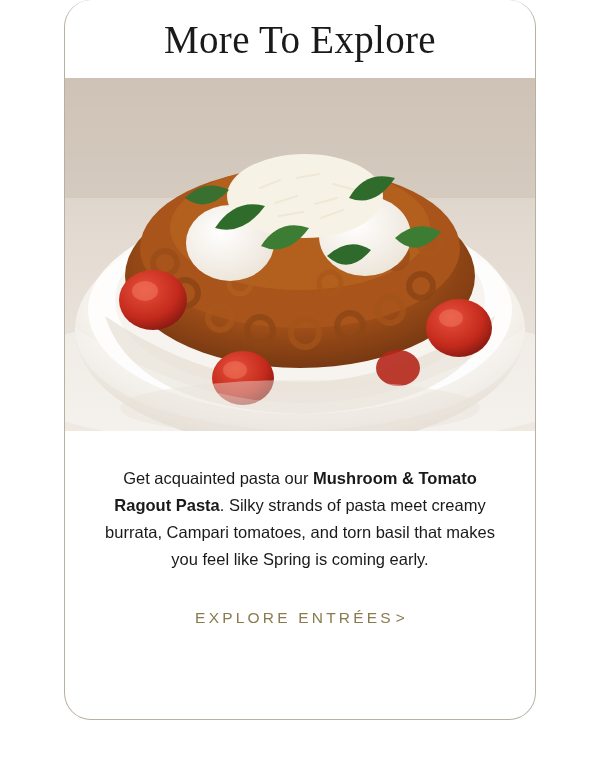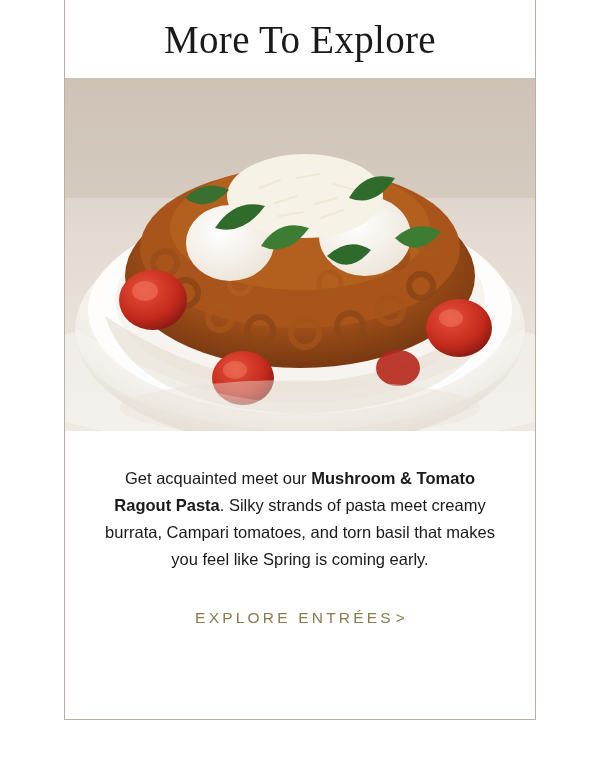--- a/index.html
+++ b/index.html
@@ -26,20 +26,21 @@
     margin-top: 0;
     border-left: 1px solid #b9b0a4;
     border-right: 1px solid #b9b0a4;
     border-bottom: 1px solid #b9b0a4;
     border-top: none;
     box-sizing: border-box;
     background: #ffffff;
     height: 720px;
     display: flex;
     flex-direction: column;
+    border-radius: 27px;
   }
   .headline {
     font-family: "Liberation Serif", serif;
     font-size: 39px;
     line-height: 44px;
     text-align: center;
     color: #1a1a1a;
     letter-spacing: 0.3px;
     padding: 18px 10px 16px 10px;
     font-weight: 400;
@@ -179,21 +180,21 @@
         <ellipse cx="394" cy="250" rx="33" ry="29" fill="url(#tomGrad)"></ellipse>
         <ellipse cx="386" cy="240" rx="12" ry="9" fill="#f07a60" opacity="0.5"></ellipse>
         <ellipse cx="333" cy="290" rx="22" ry="18" fill="#b5271b" opacity="0.9"></ellipse>
 
         <path d="M10 250 Q235 400 460 250 Q460 300 380 330 Q235 375 90 330 Q10 300 10 250 Z" fill="#ffffff" opacity="0.25"></path>
         <ellipse cx="235" cy="330" rx="180" ry="28" fill="#e9e2d9" opacity="0.45"></ellipse>
       </svg>
     </div>
 
     <div class="body-copy">
-      <span>Get acquainted meet our </span><b>Mushroom &amp; Tomato Ragout Pasta</b><span>. Silky strands of pasta meet creamy burrata, Campari tomatoes, and torn basil that makes you feel like Spring is coming early.</span>
+      <span>Get acquainted pasta our </span><b>Mushroom &amp; Tomato Ragout Pasta</b><span>. Silky strands of pasta meet creamy burrata, Campari tomatoes, and torn basil that makes you feel like Spring is coming early.</span>
     </div>
 
     <div class="cta-row">
       <a href="#" class="cta"><span>EXPLORE ENTRÉES</span><span class="arrow">&gt;</span></a>
     </div>
 
   </div>
 </div>
 
 </body></html>

